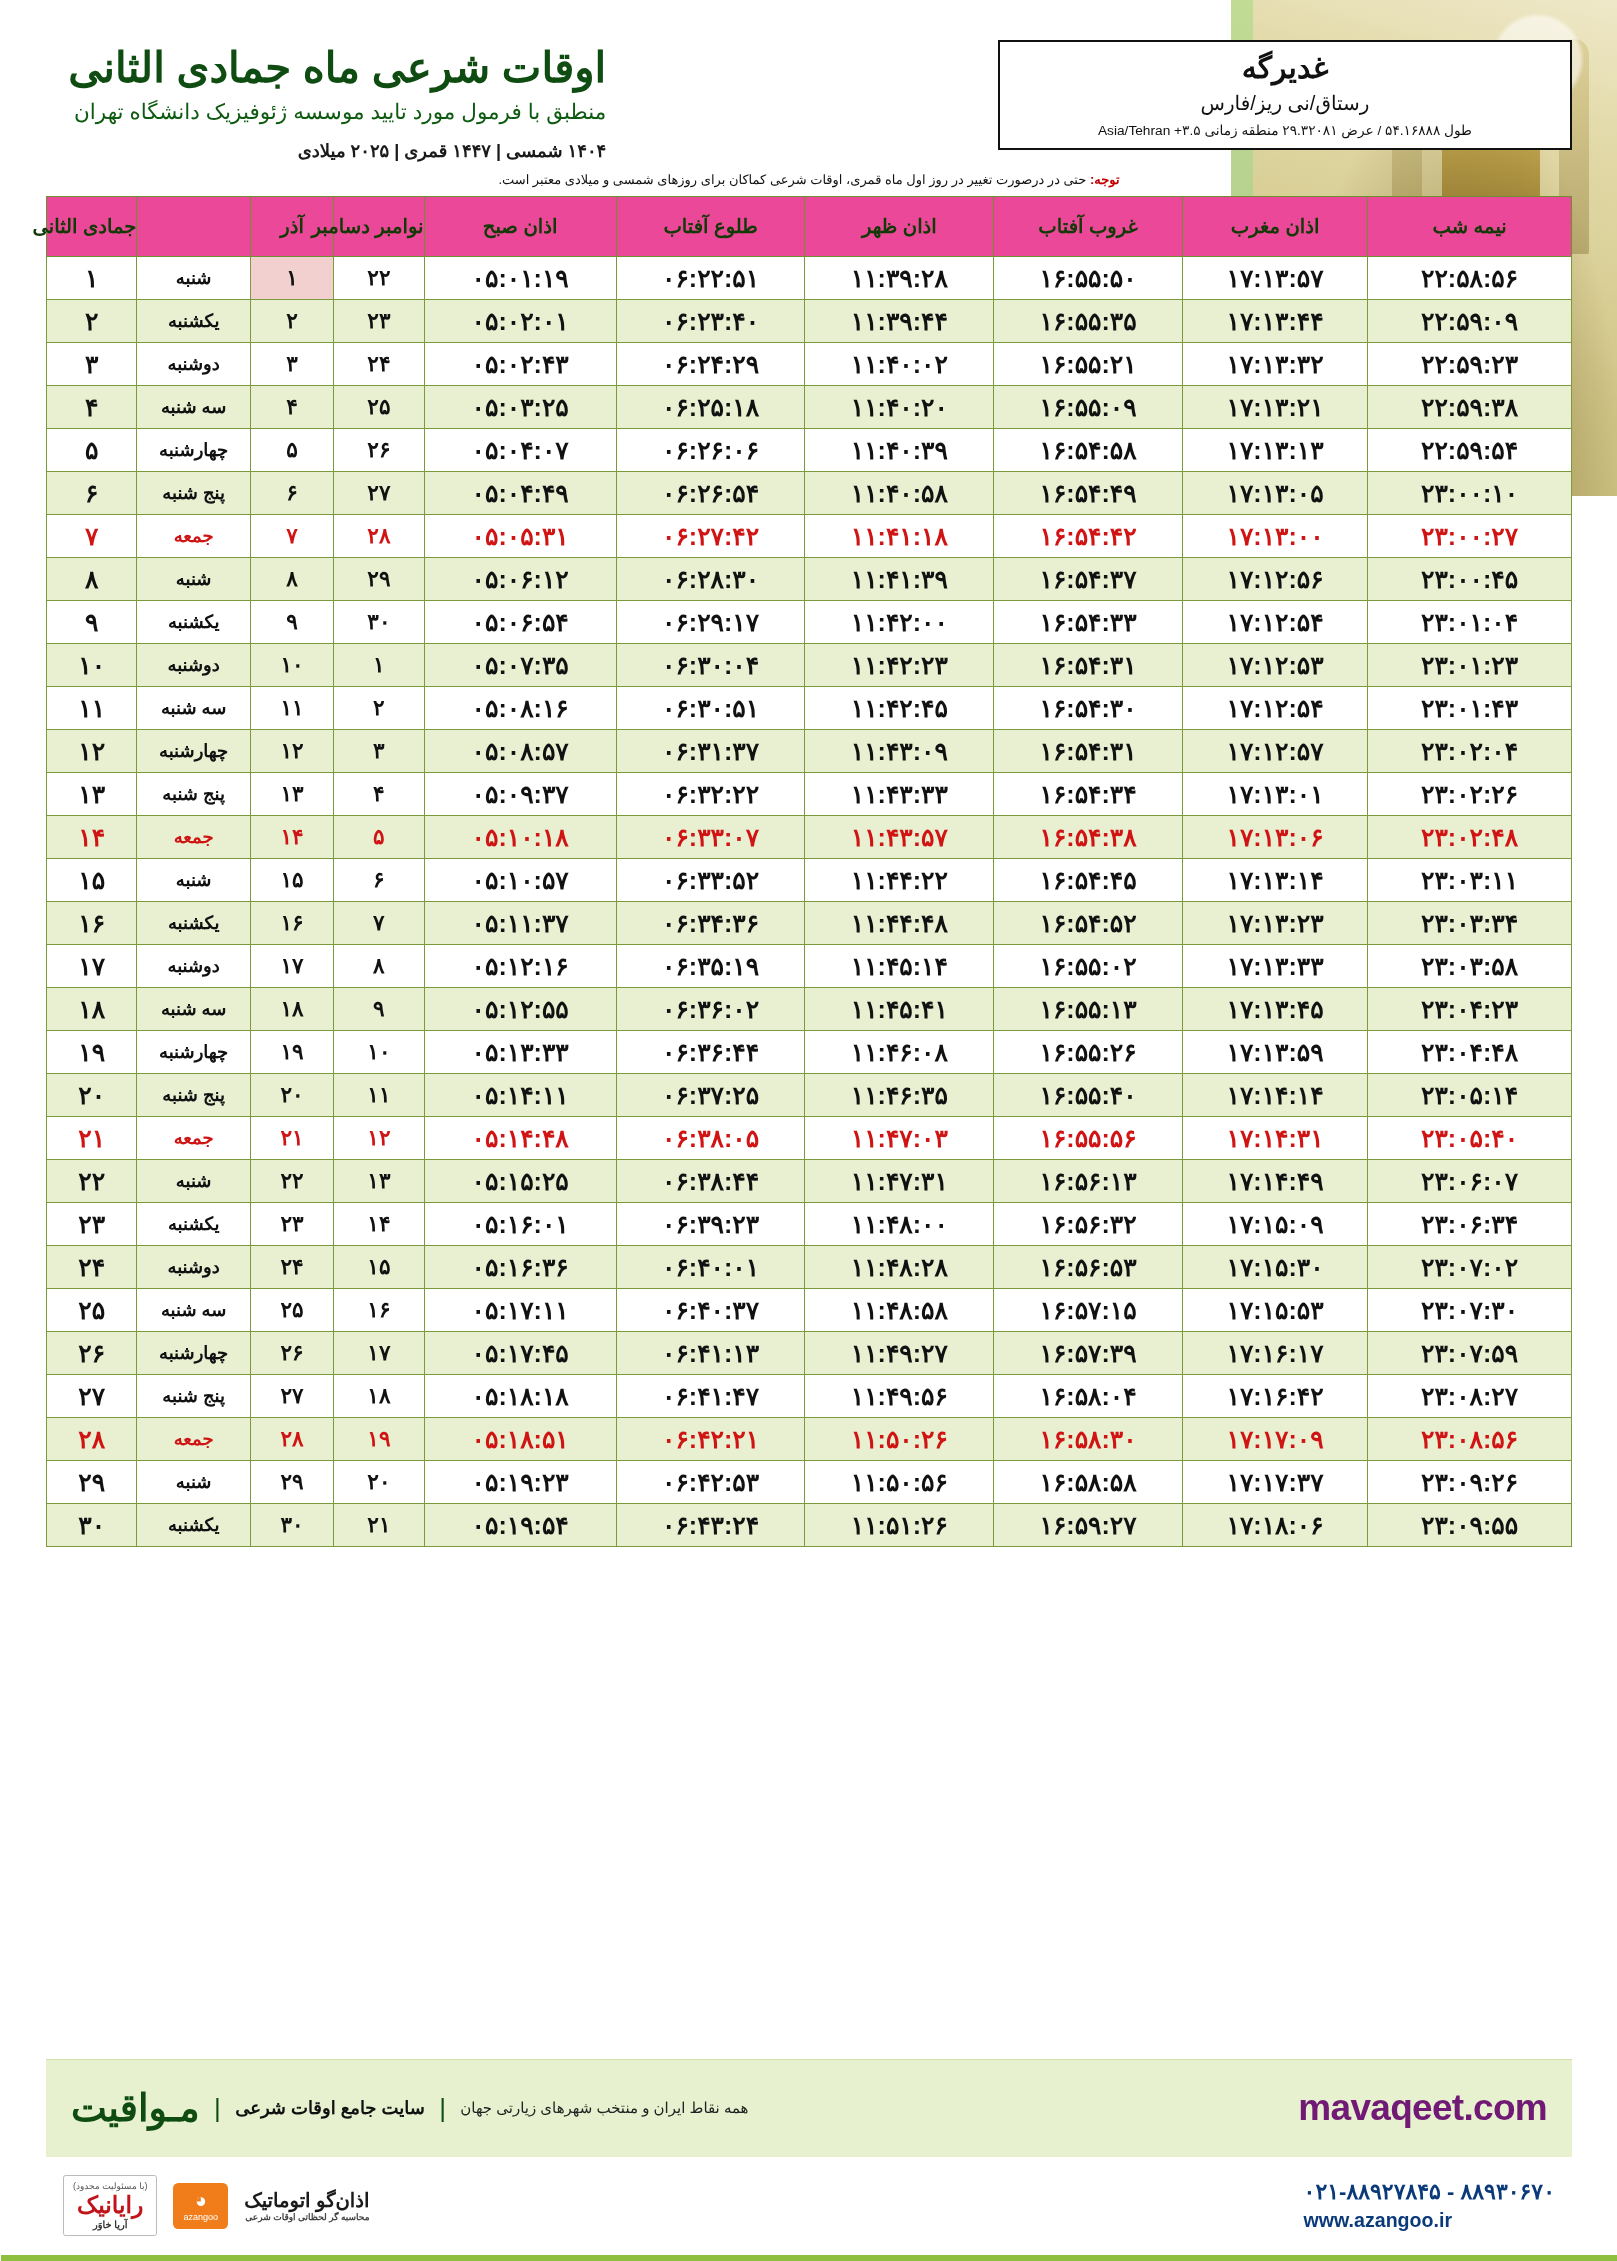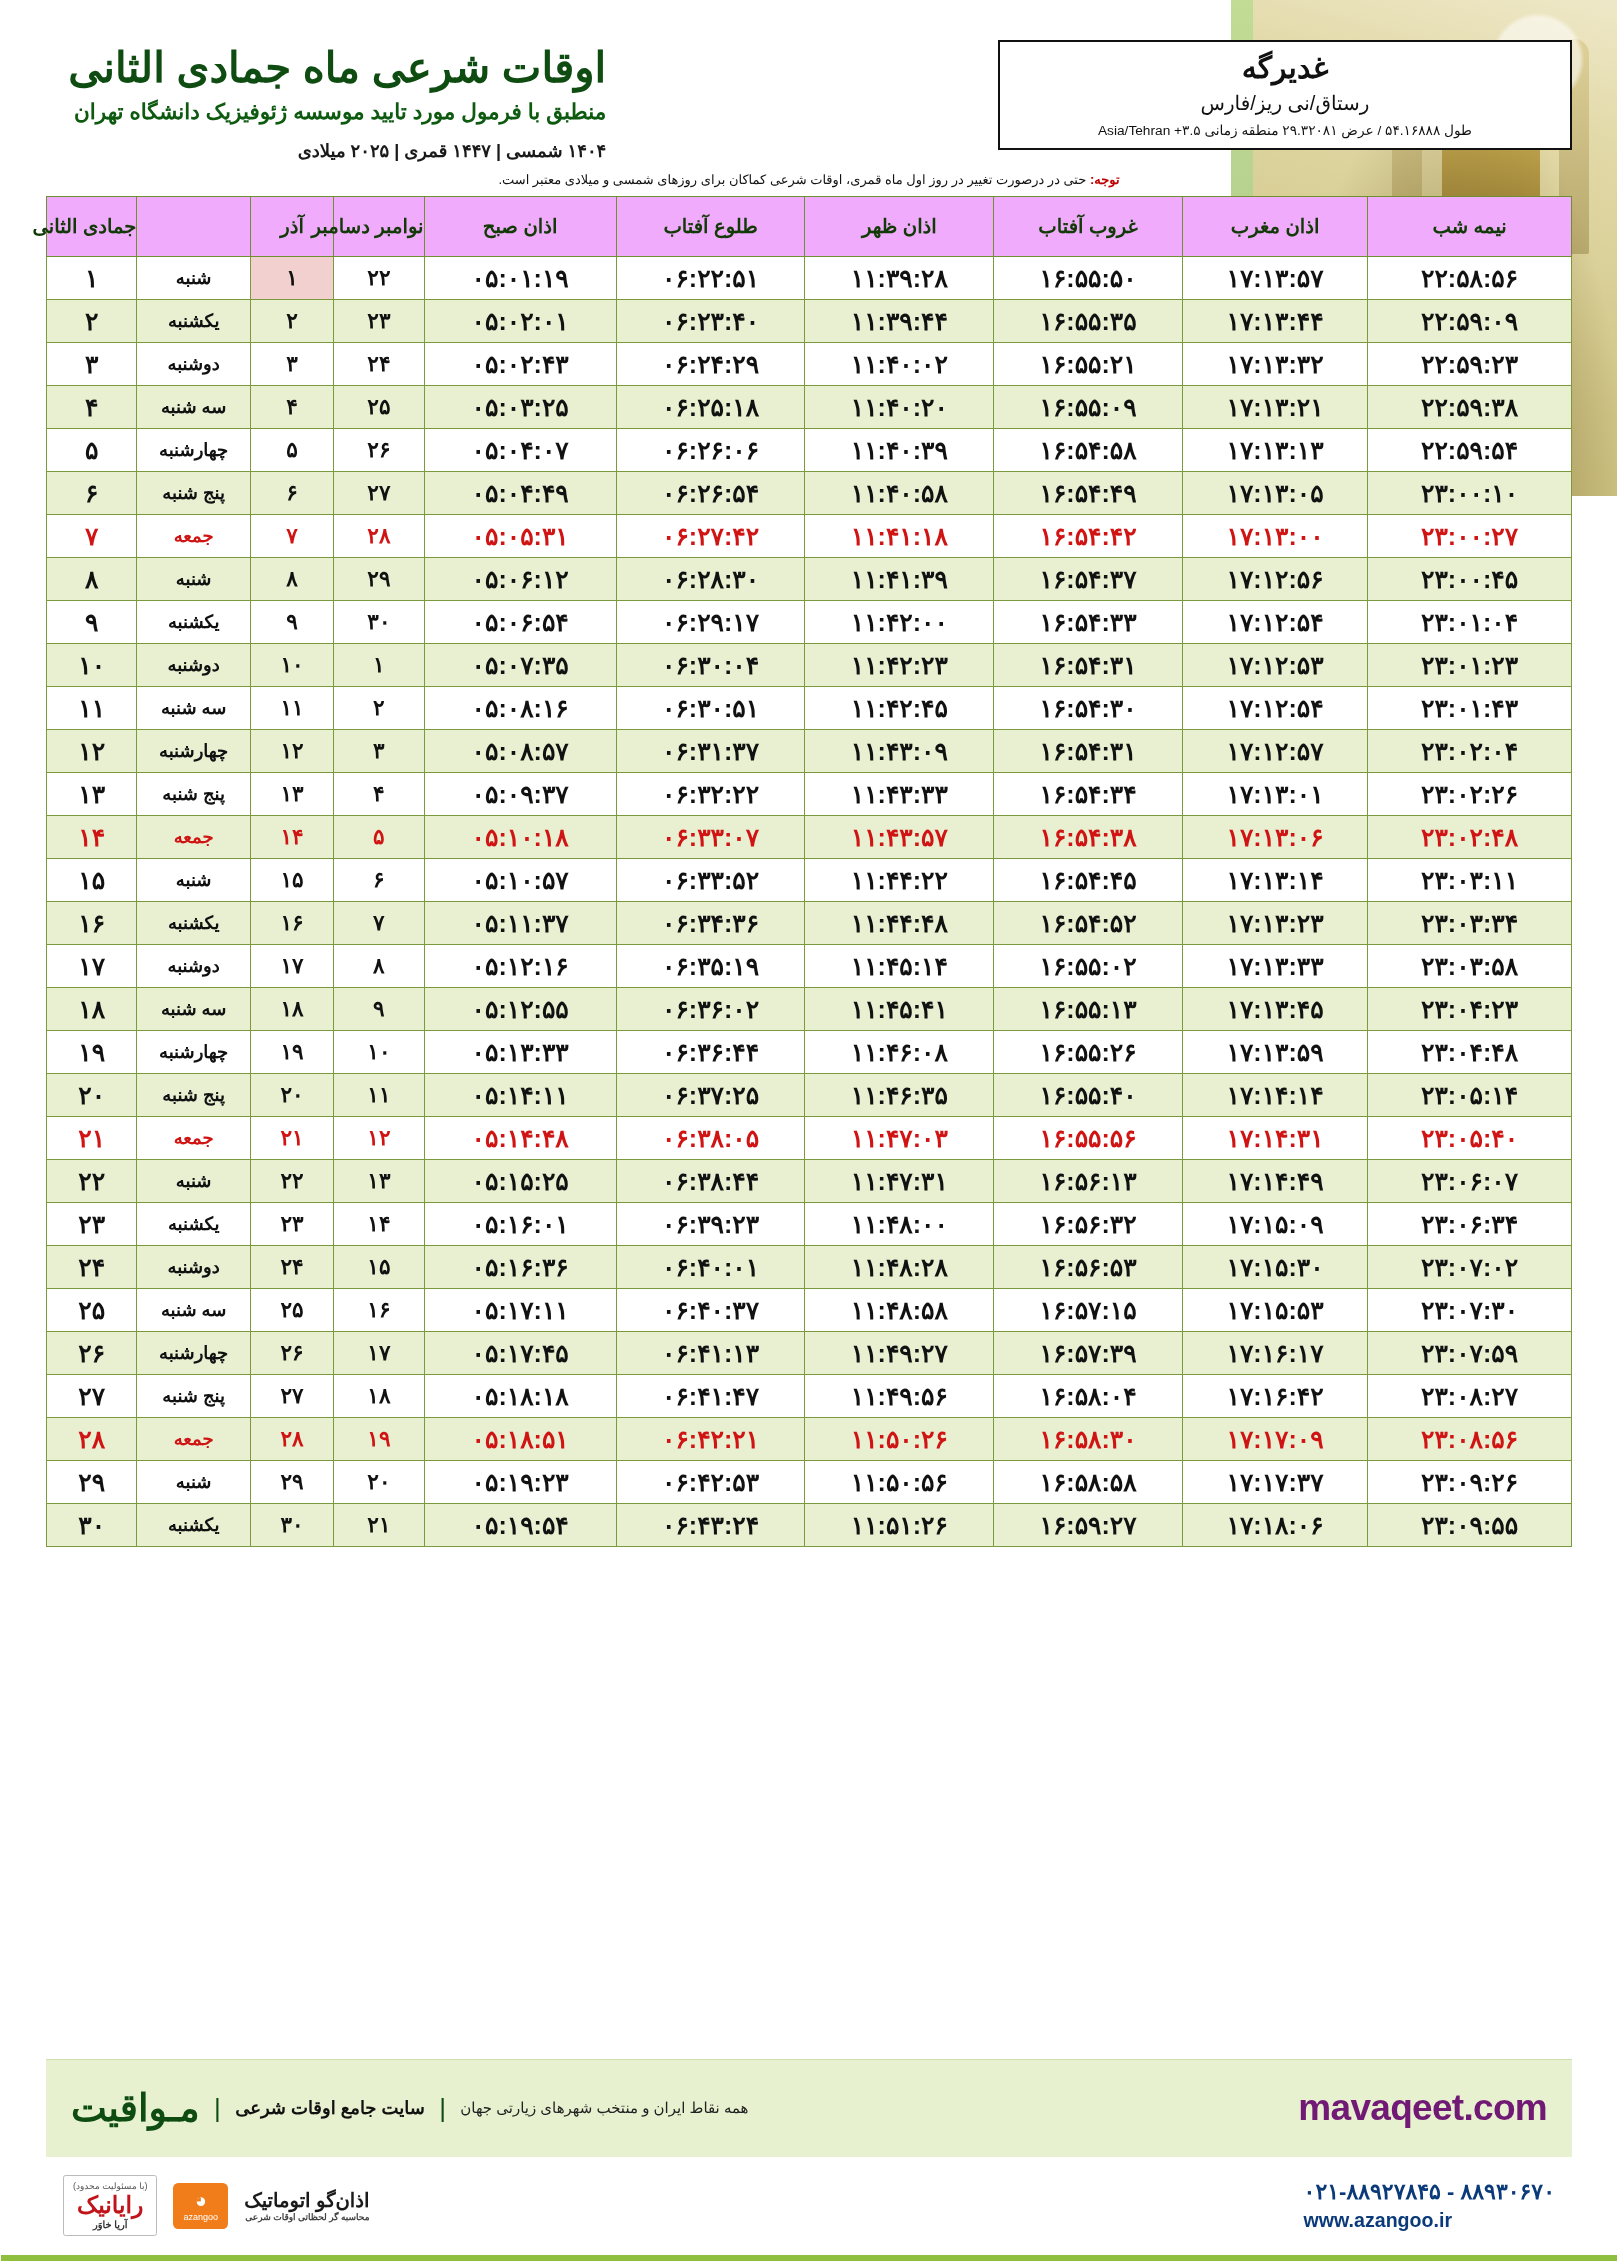--- a/index.html
+++ b/index.html
@@ -53,21 +53,21 @@
     display: flex; align-items: flex-start; justify-content: space-between;
     padding: 40px 46px 0 46px;
   }
   .title-block { text-align: right; padding-top: 3.9px; padding-right: 5.2px; }
   .title-main {
     font-size: 42px; font-weight: bold; color: #0f4c12; line-height: 1.12;
     letter-spacing: -0.7px;
     margin-left: 21px;
   }
   .title-sub {
-    font-size: 21.5px; font-weight: bold; color: #0d5a10; margin-top: 7.8px; margin-left: 28px;
+    font-size: 21.5px; font-weight: normal; color: #0d5a10; margin-top: 7.8px; margin-left: 28px;
   }
   .title-years {
     font-size: 18px; color: #1a1a1a; margin-top: 15px; font-weight: 600;
   }
 
   
   .city-card {
     border: 2px solid #111; background: #fff;
     width: 574px; min-height: 110px; padding: 9px 11.7px 7.8px 11.7px;
     text-align: center;
@@ -90,21 +90,21 @@
     border: 1.3px solid #7a9a3c;
     text-align: center;
     font-size: 23.5px;
     color: #111;
     height: 43px;
     padding: 0;
     font-weight: 600;
     white-space: nowrap;
   }
   thead th {
-    background: #f0abfc;
+    background: #ec4899;
     color: #123a06;
     font-size: 19.6px;
     font-weight: bold;
     height: 60px;
     border-color: #6f9030;
     line-height: 1.2;
   }
   thead th.slanted { position: relative; }
   tbody td { background: #ffffff; }
   tbody tr.alt td { background: #e9f0d2; }

